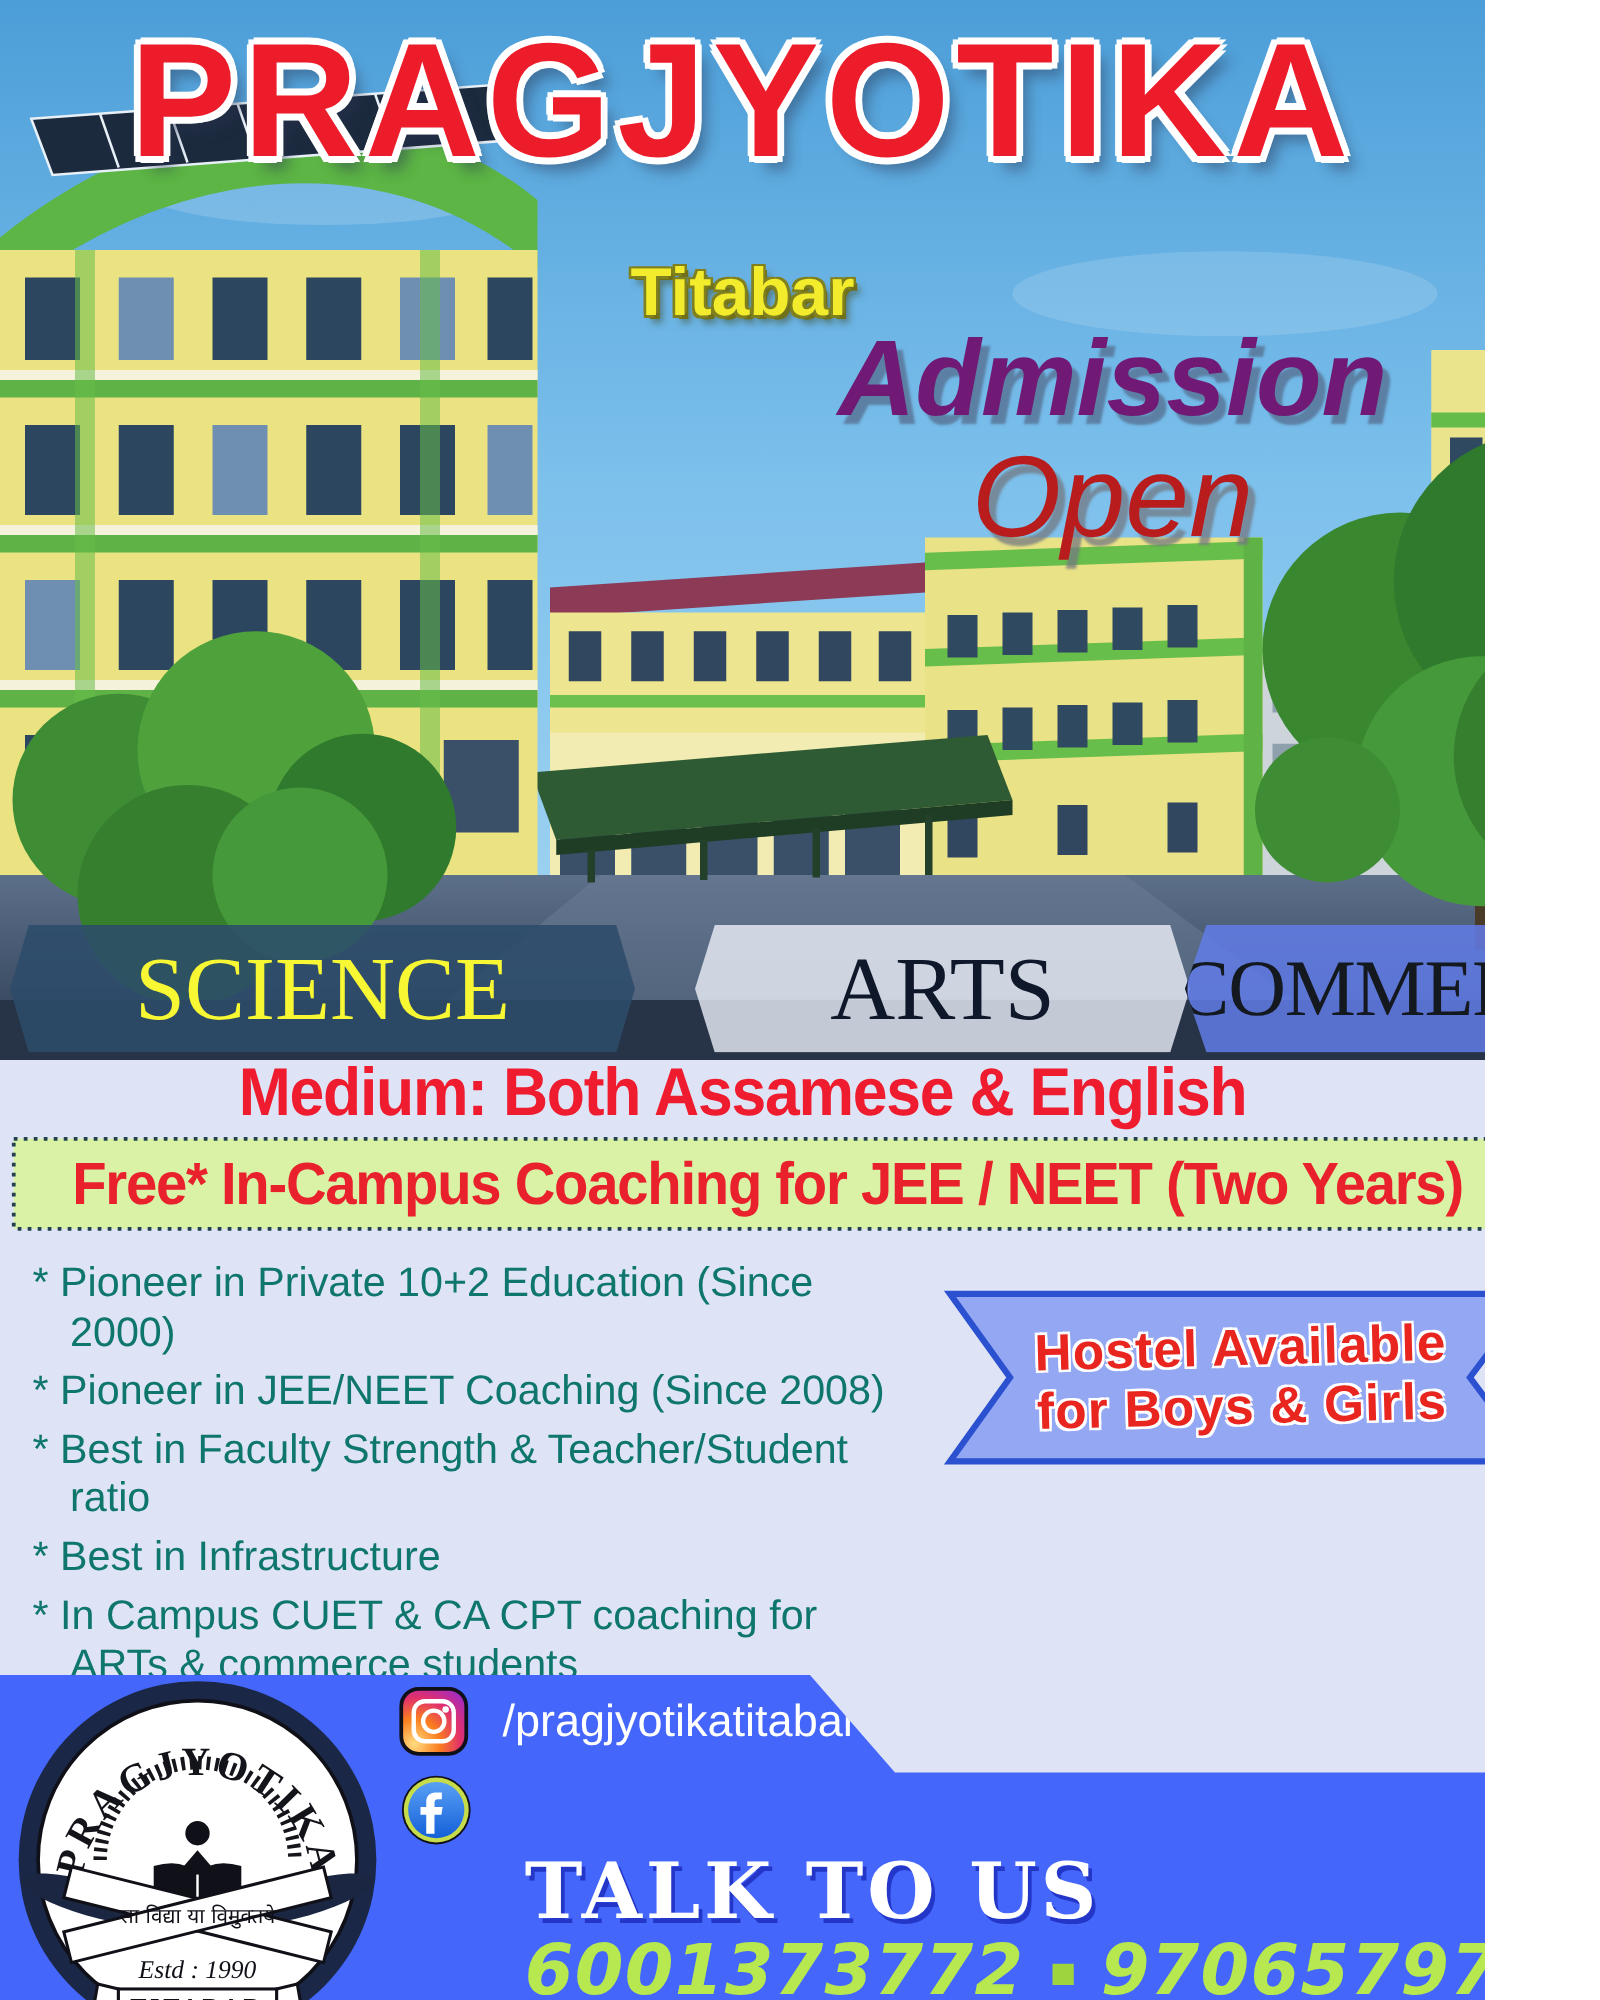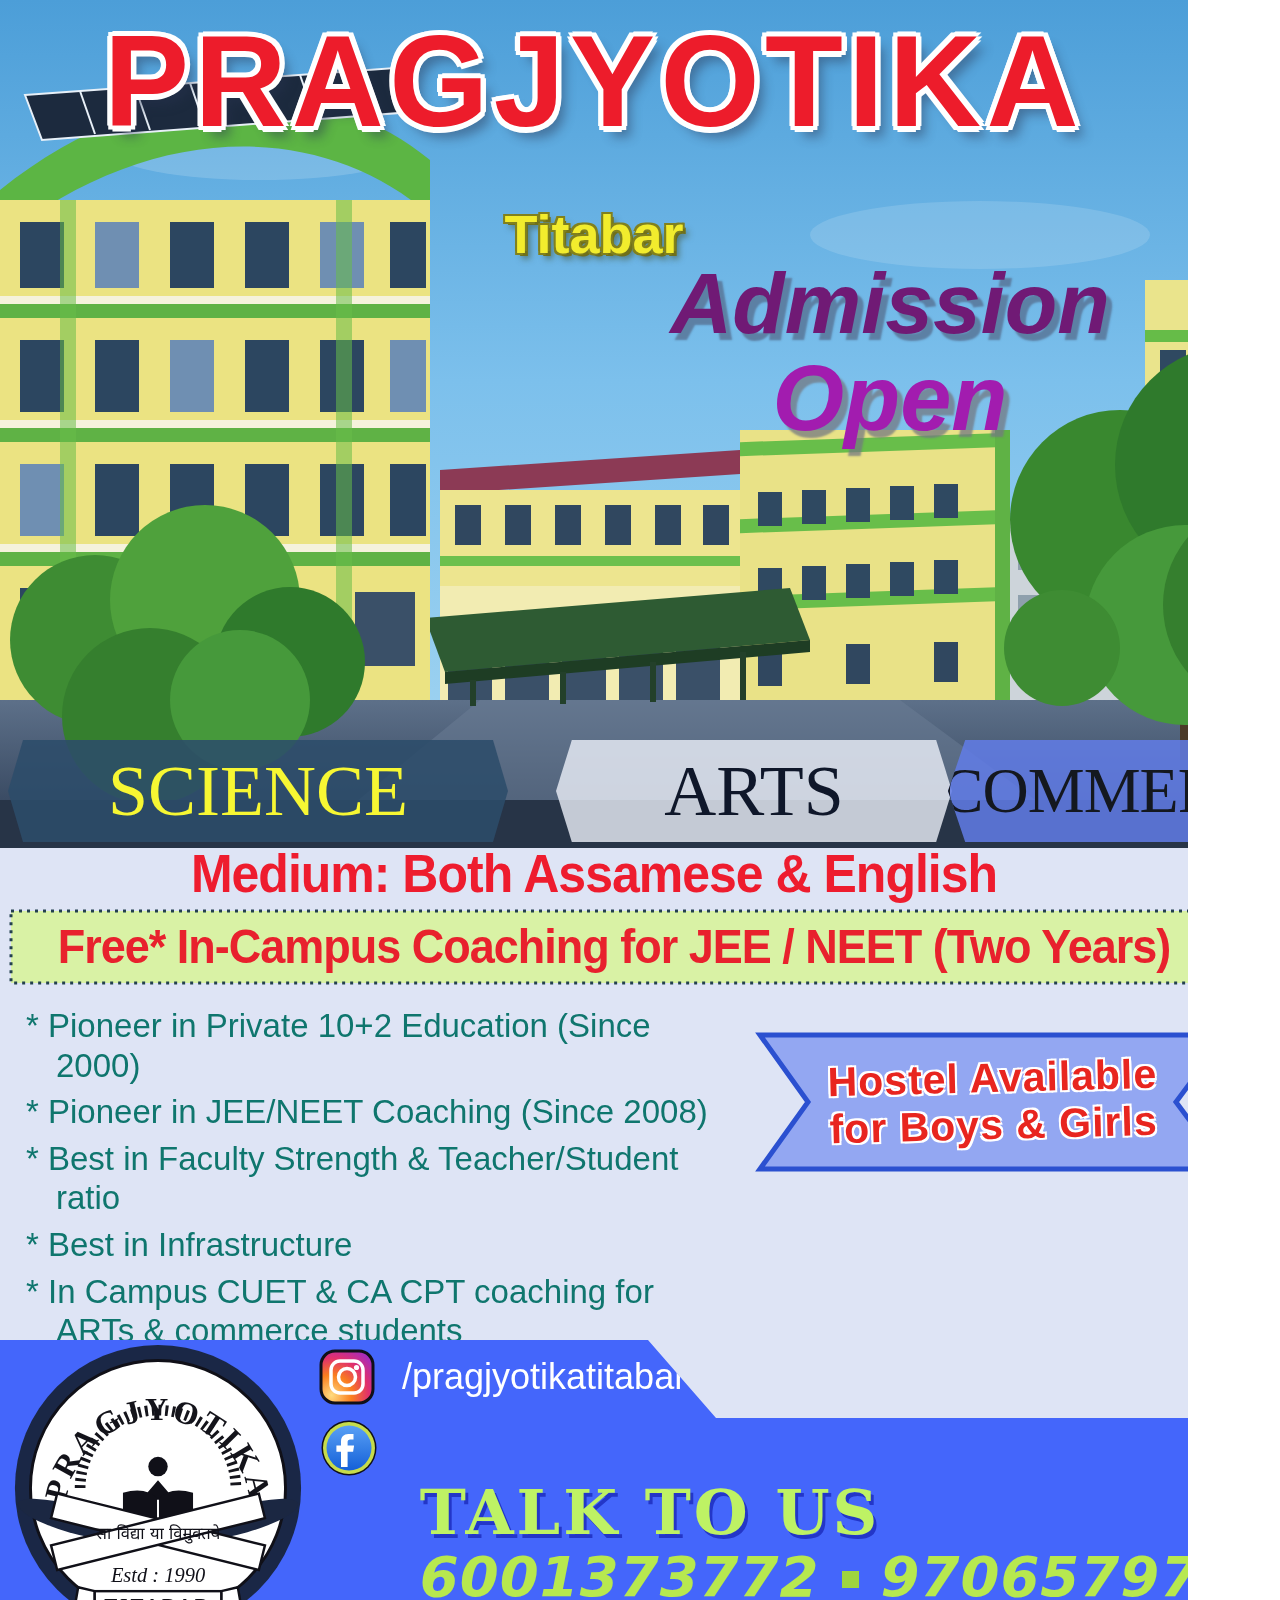--- a/index.html
+++ b/index.html
@@ -18,21 +18,21 @@
                 8px 10px 10px rgba(40,50,80,.45);}
   .school-sub{position:absolute;left:0;width:100%;text-align:center;font-weight:700;color:#F2EC2D;
     text-shadow:-2px -2px 0 #80801e,2px -2px 0 #80801e,-2px 2px 0 #80801e,3px 3px 0 #70701a,
                 5px 6px 6px rgba(60,70,30,.55);}
   .subtitle{top:140px;font-size:58px;letter-spacing:1px;}
   .location{top:203px;font-size:54px;}
   .admission{position:absolute;left:560px;top:260px;width:660px;text-align:center;
     font-size:86px;font-style:italic;font-weight:800;color:#701a75;line-height:1;
     text-shadow:6px 7px 2px rgba(88,118,152,.85);}
   .open{position:absolute;left:560px;top:352px;width:660px;text-align:center;
-    font-size:92px;font-style:italic;font-weight:700;color:#a21caf;line-height:1;
+    font-size:92px;font-style:italic;font-weight:400;color:#b91c1c;line-height:1;
     text-shadow:6px 7px 2px rgba(115,120,130,.75);}
 
   
   .hex{position:absolute;top:740px;height:102px;display:flex;align-items:center;justify-content:center;
        font-family:"Liberation Serif",serif;font-weight:400;line-height:1;}
   .hex-science{left:8px;width:500px;background:rgba(44,76,106,.88);color:#F7F733;font-size:72px;
        clip-path:polygon(3% 0,97% 0,100% 50%,97% 100%,3% 100%,0 50%);}
   .hex-arts{left:556px;width:396px;background:rgba(236,240,249,.8);color:#0f172a;font-size:72px;
        clip-path:polygon(4% 0,96% 0,100% 50%,96% 100%,4% 100%,0 50%);}
   .hex-commerce{left:948px;width:344px;background:rgba(98,124,232,.85);color:#14181F;font-size:64px;
@@ -69,21 +69,21 @@
   .footer{position:absolute;left:0;top:1340px;width:1280px;height:260px;background:#4466FB;
     clip-path:polygon(0 0,648px 0,716px 78px,100% 78px,100% 100%,0 100%);}
   .logo{position:absolute;left:12px;top:2px;}
   .social-icon{position:absolute;}
   .ig-icon{left:318px;top:8px;}
   .fb-icon{left:320px;top:79px;}
   .handle{position:absolute;color:#ffffff;font-size:36px;}
   .ig-handle{left:402px;top:16px;}
   .fb-handle{left:402px;top:90px;}
   .talk{position:absolute;left:330px;top:136px;width:640px;text-align:center;font-size:62px;
-    font-family:"DejaVu Serif",serif;font-weight:700;color:#bef264;letter-spacing:3px;
+    font-family:"DejaVu Serif",serif;font-weight:700;color:#ffffff;letter-spacing:3px;
     text-shadow:3px 4px 0 #2336C8;}
   .phones{position:absolute;left:430px;top:204px;width:840px;display:flex;justify-content:center;
     align-items:center;gap:22px;font-size:56px;font-style:italic;font-weight:800;color:#B7E84F;
     font-family:"DejaVu Sans",sans-serif;letter-spacing:1px;}
   .phone-sep{width:17px;height:17px;background:#9ED53F;flex:0 0 auto;margin-top:6px;}
 </style>
 </head>
 <body>
 
 <div class="poster">

